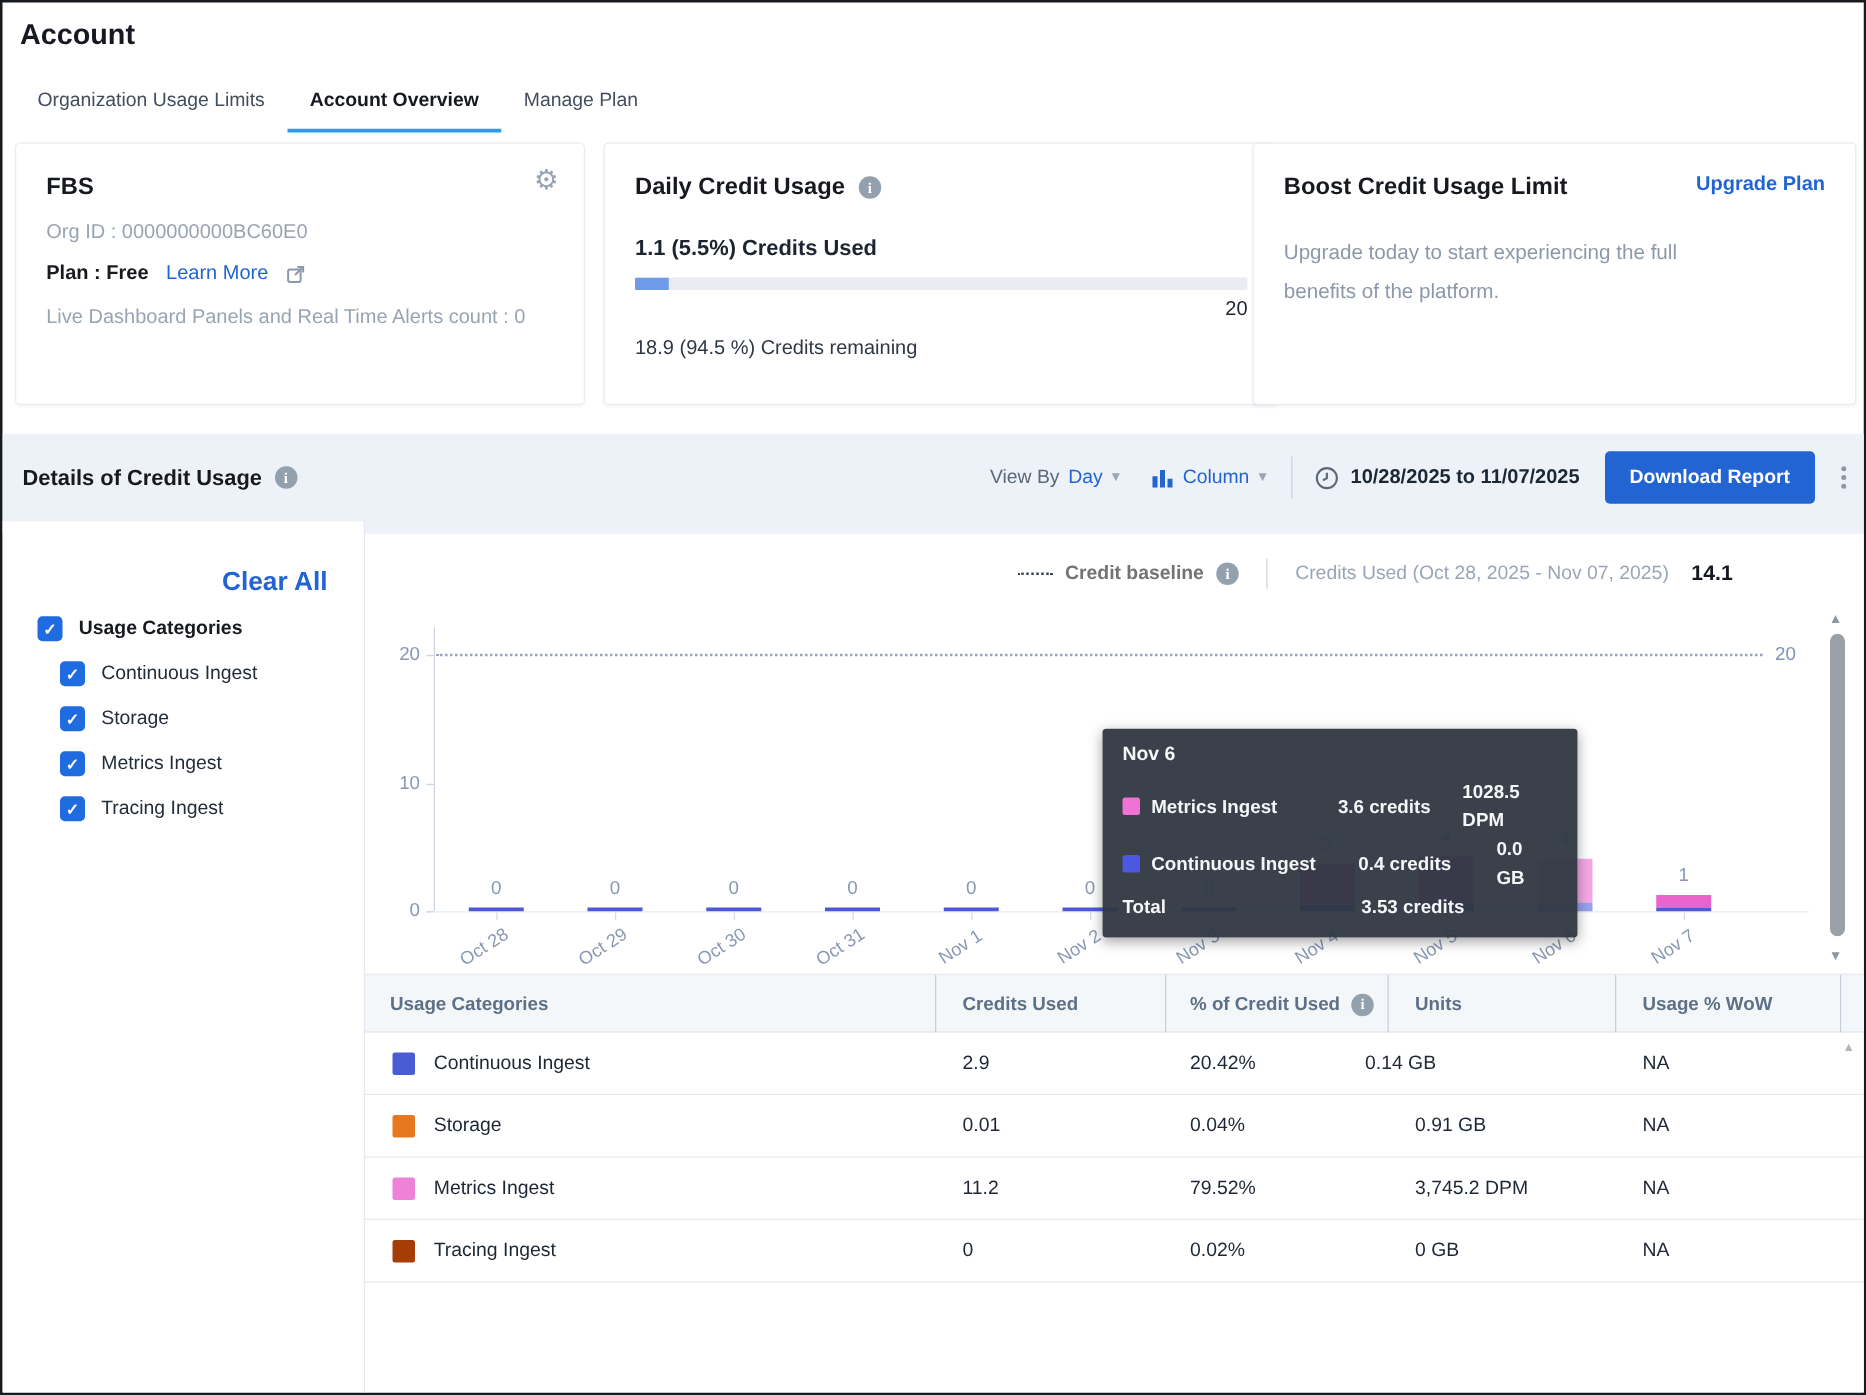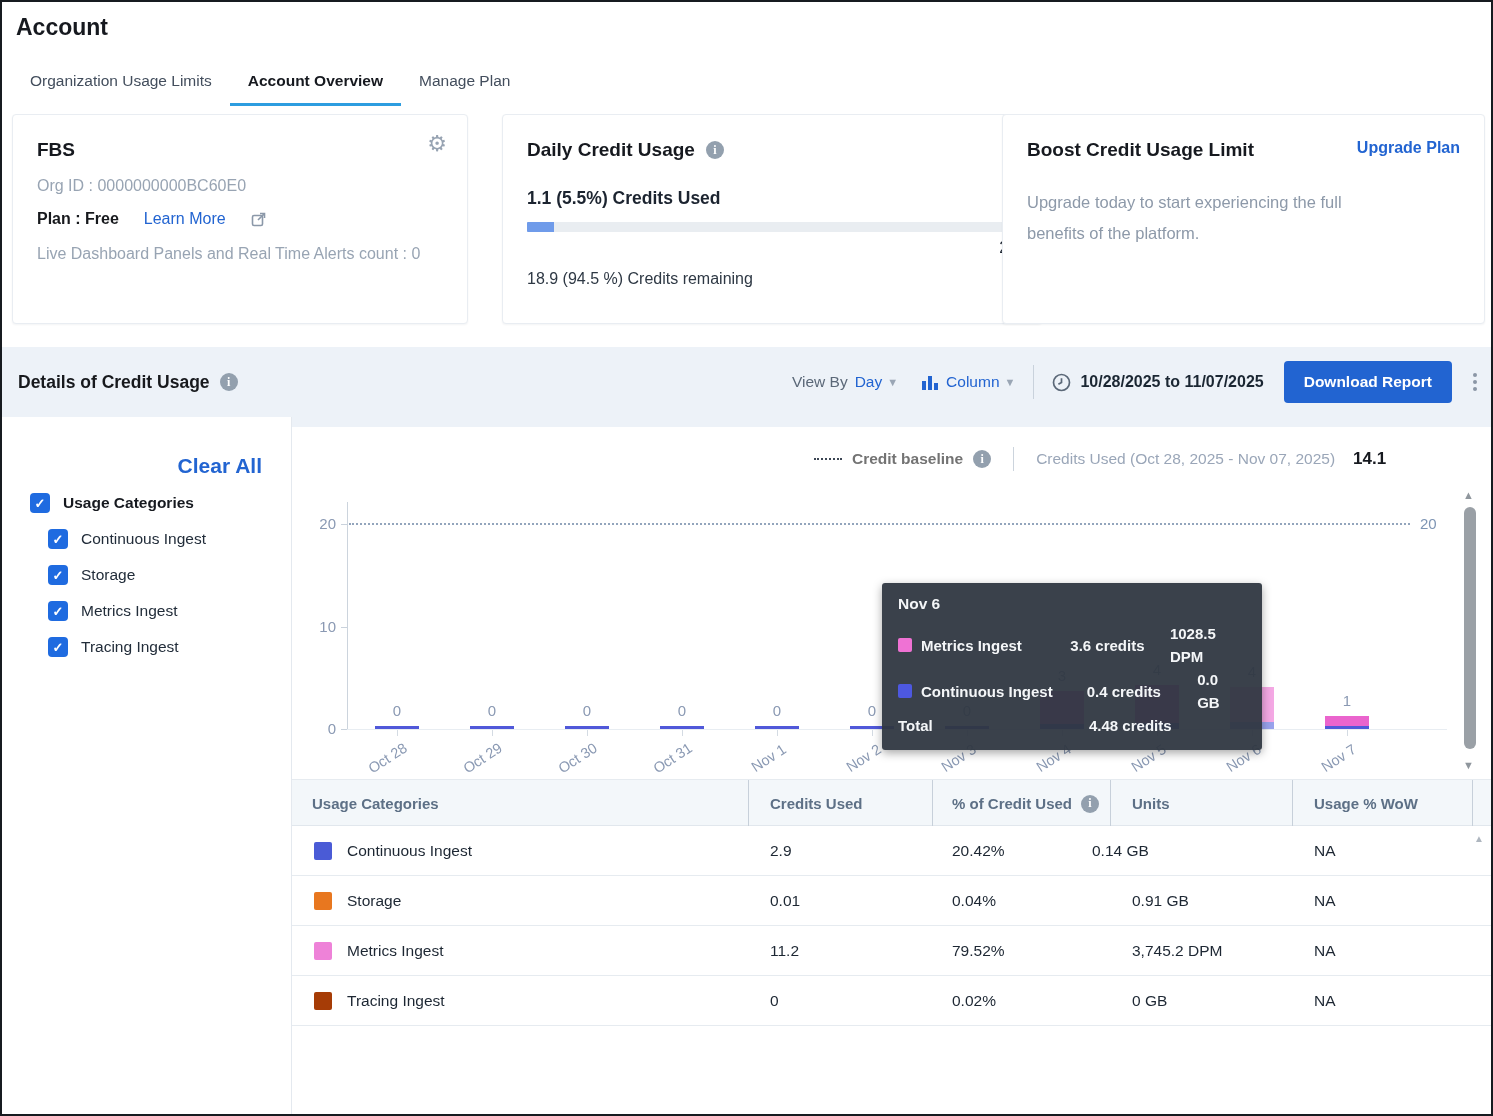--- a/index.html
+++ b/index.html
@@ -8,31 +8,31 @@
   .abs{position:absolute;}
   
   .page-title{left:14px;top:12px;font-size:23px;font-weight:600;color:#16191f;}
   .tabs{left:10px;top:60px;display:flex;}
   .tab{padding:10px 18px 13px 18px;font-size:15.5px;color:#434e5d;cursor:pointer;border-bottom:3px solid transparent;}
   .tab.active{color:#16191f;font-weight:700;border-bottom:3px solid #2d9de0;}
   
   .card{top:112px;height:210px;background:#fff;border:1px solid #e9edf2;border-radius:4px;
         box-shadow:0 1px 2px rgba(27,39,51,.05);box-sizing:border-box;padding:24px;}
   #card-org{left:10px;width:456px;}
-  #card-daily{left:500px;width:540px;}
+  #card-daily{left:481px;width:540px;}
   #card-boost{left:1000px;width:483px;}
   .card-title{font-size:19px;font-weight:700;color:#16191f;}
   .muted{color:#98a4b3;}
   .link{color:#2264d1;cursor:pointer;}
   .gear{position:absolute;right:20px;top:18px;font-size:22px;color:#97a3b2;cursor:pointer;line-height:1;}
   .info-icon{display:inline-flex;width:18px;height:18px;border-radius:50%;background:#93a0ae;color:#fff;
              font-size:12px;font-weight:700;align-items:center;justify-content:center;font-family:"Liberation Serif",serif;
              flex:none;cursor:pointer;}
   .org-line{margin-top:16px;font-size:16px;}
-  .plan-line{margin-top:15px;font-size:16px;font-weight:700;display:flex;align-items:center;gap:25px;}
+  .plan-line{margin-top:15px;font-size:16px;font-weight:700;display:flex;align-items:center;gap:14px;}
   .plan-line .link{font-weight:400;}
   .count-line{margin-top:17px;font-size:16px;}
   .daily-used{margin-top:27px;font-size:17.5px;font-weight:700;color:#1c2430;}
   .progress{margin-top:13px;height:10px;background:#e9edf1;border-radius:1px;overflow:hidden;}
   .progress-fill{height:100%;background:#6f9bea;}
   .progress-max{margin-top:7px;text-align:right;font-size:16px;color:#1c2430;}
   .remaining{margin-top:13px;font-size:16px;color:#2e3844;}
   .boost-head{display:flex;justify-content:space-between;align-items:flex-start;}
   .boost-body{margin-top:26px;font-size:16.5px;line-height:31px;color:#8d99a9;max-width:332px;}
   .upgrade{font-size:16px;font-weight:600;}
@@ -312,21 +312,21 @@
             <div>1028.5 DPM</div>
           </div>
           <div class="tt-row">
             <div class="tt-swatch" style="background: rgb(77, 88, 224);"></div>
             <div class="tt-name">Continuous Ingest</div>
             <div class="tt-credits">0.4 credits</div>
             <div>0.0 GB</div>
           </div>
           <div class="tt-row">
             <div class="tt-name" style="width: 191px;">Total</div>
-            <div class="tt-credits">4.48 credits</div>
+            <div class="tt-credits">3.53 credits</div>
           </div>
         </div>
     </div>
 
     <div class="abs" id="tbl-header">
         <div class="th" style="left: 20px;">
           <span>Usage Categories</span>
         </div>
         <div class="th" style="left: 478px;">
           <span>Credits Used</span>

